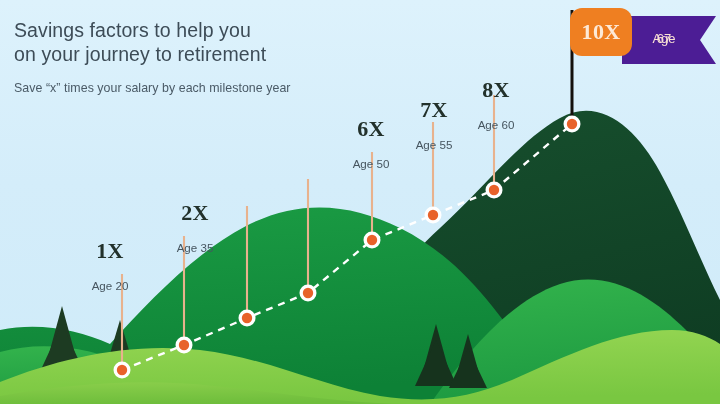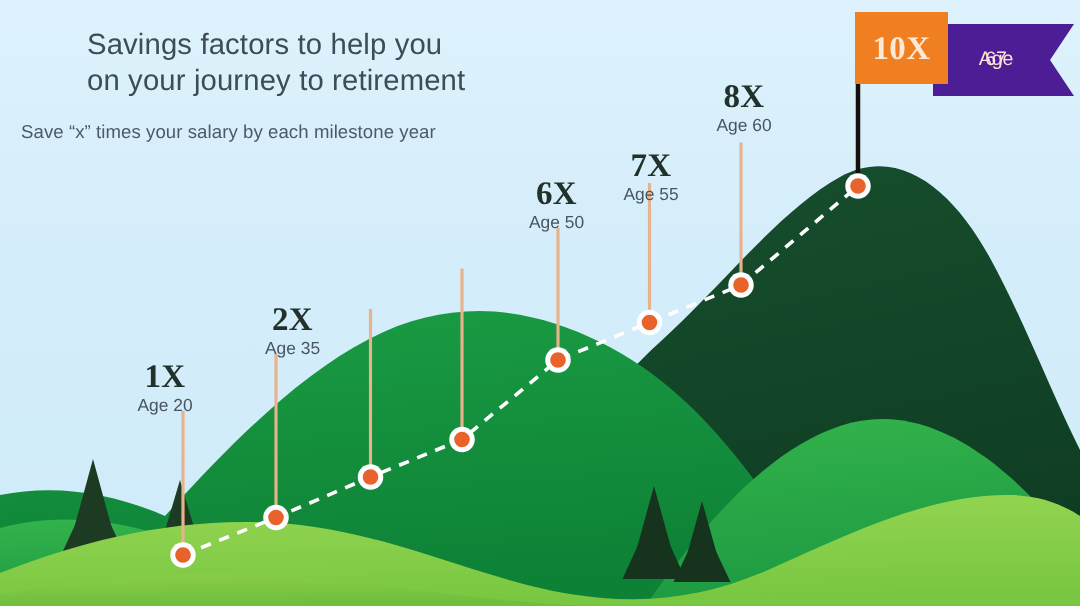--- a/index.html
+++ b/index.html
@@ -19,49 +19,49 @@
   
   .scene{position:absolute;left:0;top:0;width:720px;height:404px;}
 
   
   .title{
     position:absolute;left:14px;top:18px;
     font-size:19.5px;line-height:24px;
     color:#3d4c57;font-weight:400;
     letter-spacing:.1px;
     white-space:pre-line;
-    margin-left:44px;
   }
   .subtitle{
     position:absolute;left:14px;top:81px;
     font-size:12.4px;color:#4a5a66;font-weight:400;
     letter-spacing:.05px;
   }
 
   
   .ms{position:absolute;text-align:center;transform:translateX(-50%);}
   .ms .mult{
     font-family:"Liberation Serif",serif;
     font-size:22px;font-weight:700;color:#22312b;
     line-height:22px;letter-spacing:.2px;
   }
   .ms .age{
     font-size:11.6px;color:#46555f;font-weight:400;
-    line-height:15px;margin-top:1px;white-space:nowrap;
+    line-height:15px;margin-top:16px;white-space:nowrap;
   }
 
   
   .flag{position:absolute;left:570px;top:8px;width:146px;height:54px;}
   .flag-box{
     position:absolute;left:0;top:0;width:62px;height:48px;
     background:#ef7f21;
     display:flex;align-items:center;justify-content:center;
     color:#fde9d6;font-family:"Liberation Serif",serif;
     font-size:22px;font-weight:700;letter-spacing:.3px;
     z-index:2;
+    border-radius:12px;
   }
   .flag-ribbon{
     position:absolute;left:52px;top:8px;width:94px;height:48px;
     background:#4c1d95;
     clip-path:polygon(0 0,100% 0,83% 50%,100% 100%,0 100%);
     z-index:1;
   }
   .flag-ribbon span{
     position:absolute;left:4px;top:7px;width:68px;
     text-align:center;color:#fbe3d5;
@@ -208,21 +208,21 @@
     <div class="age">Age 35</div>
   </div>
   <div class="ms" style="left:371px;top:118px">
     <div class="mult">6X</div>
     <div class="age">Age 50</div>
   </div>
   <div class="ms" style="left:434px;top:99px">
     <div class="mult">7X</div>
     <div class="age">Age 55</div>
   </div>
-  <div class="ms" style="left:496px;top:53px">
+  <div class="ms" style="left:496px;top:79px">
     <div class="mult">8X</div>
     <div class="age">Age 60</div>
   </div>
 
   <div class="flag">
     <div class="flag-ribbon">
       <span>
         <span>Age</span><br>
         <span>67</span>
       </span>

